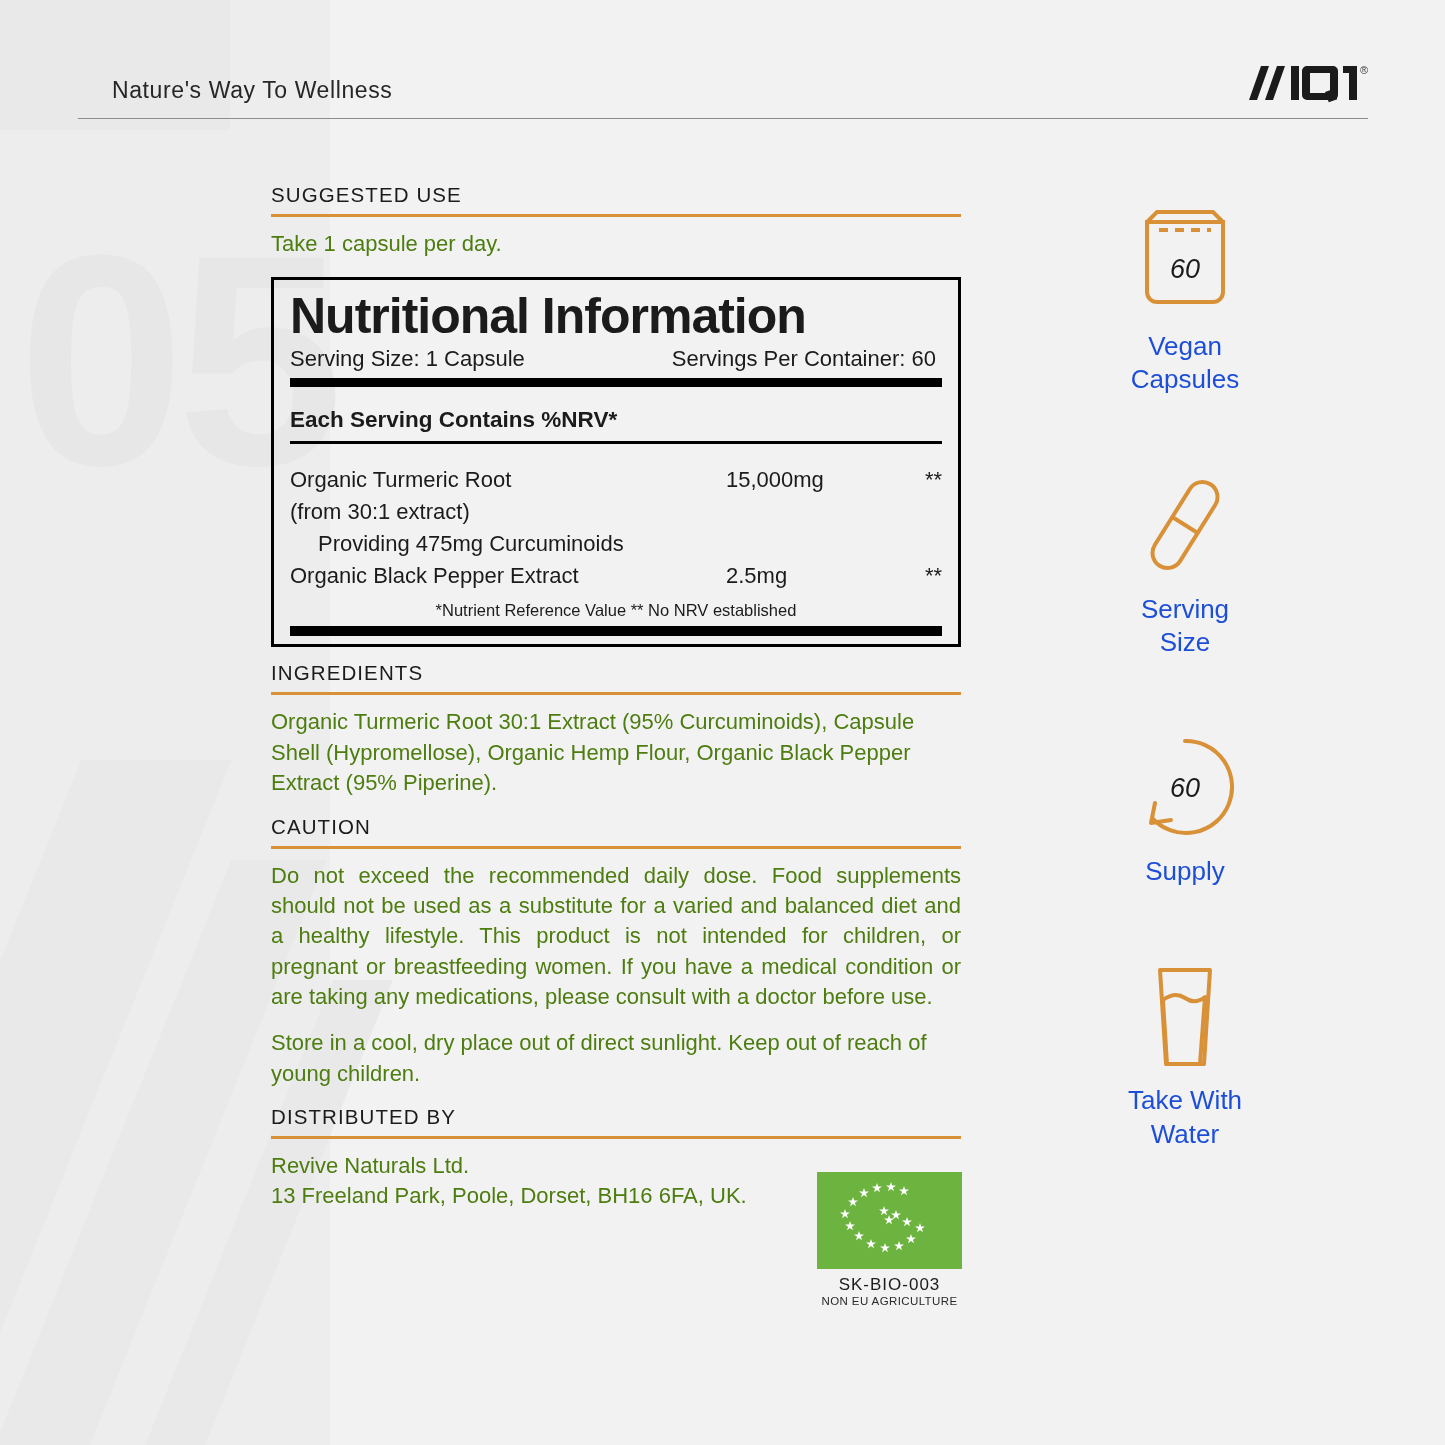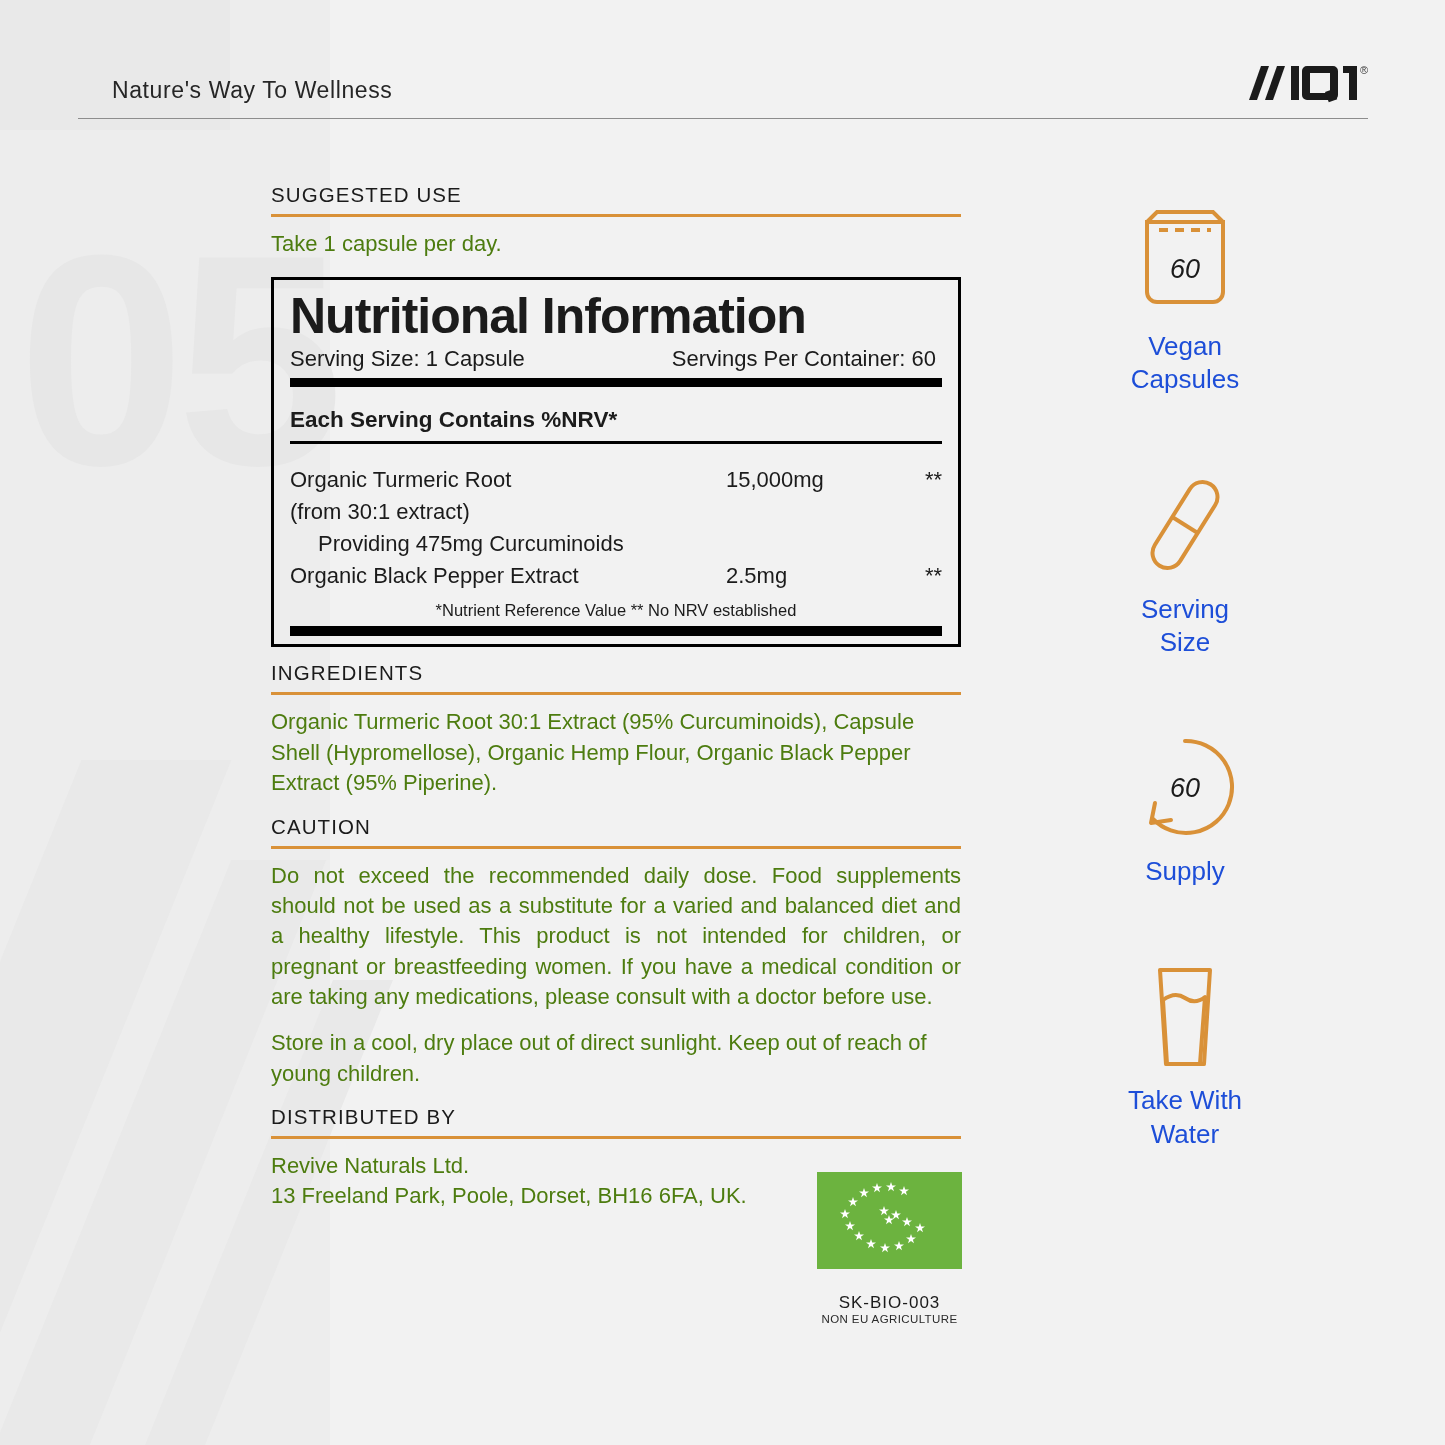--- a/index.html
+++ b/index.html
@@ -79,21 +79,21 @@
   .block { margin-top:16px; }
   .block.tight { margin-top:12px; }
 
   
   .organic-wrap {
     position:absolute; left:817px; top:1172px; width:145px; text-align:center;
   }
   .eu-leaf {
     width:145px; height:97px; background:#6cb33f; position:relative; overflow:hidden;
   }
-  .eu-code { font-size:17px; letter-spacing:1px; margin-top:24px; color:#1b1b1b;}
+  .eu-code { font-size:17px; letter-spacing:1px; margin-top:6px; color:#1b1b1b;}
   .eu-sub { font-size:11.5px; letter-spacing:.4px; color:#2a2a2a; }
 
   
   .rail { position:absolute; left:1035px; top:200px; width:300px; }
   .rail-item { text-align:center; margin-bottom:66px; }
   .rail-ico { height:118px; display:flex; align-items:flex-end; justify-content:center;font-style:italic; }
   .rail-label { font-size:26px; line-height:1.28; color:#1d4ed8; margin-top:12px; }
 </style>
 </head>
 <body>

